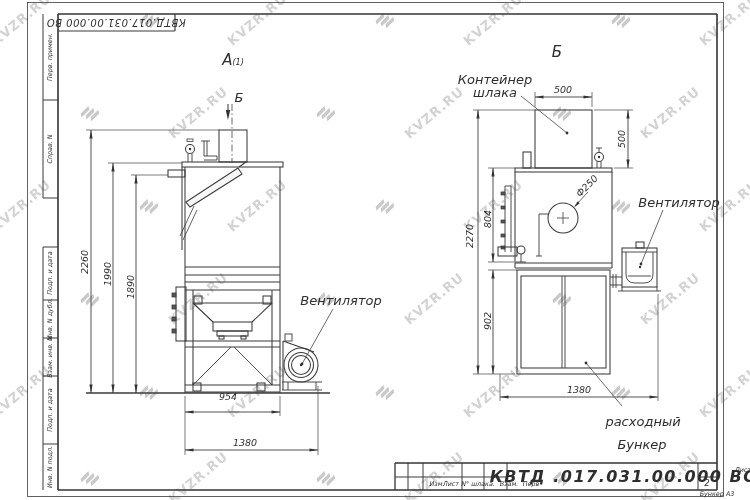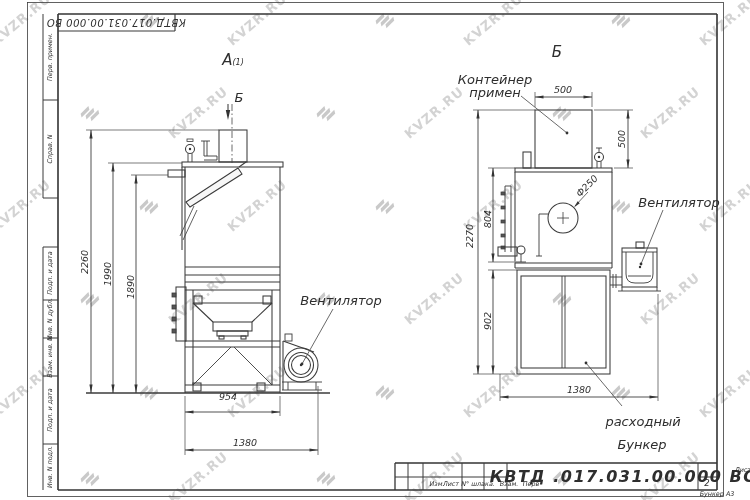--- a/index.html
+++ b/index.html
@@ -415,21 +415,21 @@
     <div class="t" style="left:239px;top:97px;font-size:13px;">Б</div>
     <div class="t dim r90" style="left:85px;top:262px;">2260</div>
     <div class="t dim r90" style="left:108px;top:274px;">1990</div>
     <div class="t dim r90" style="left:131px;top:287px;">1890</div>
     <div class="t dim" style="left:228px;top:397px;">954</div>
     <div class="t dim" style="left:245px;top:443px;">1380</div>
     <div class="t lbl" style="left:341px;top:300px;">Вентилятор</div>
 
     <div class="t viewlbl" style="left:557px;top:52px;">Б</div>
     <div class="t lbl" style="left:495px;top:79px;">Контейнер</div>
-    <div class="t lbl" style="left:495px;top:92px;">примен</div>
+    <div class="t lbl" style="left:495px;top:92px;">шлака</div>
     <div class="t dim" style="left:563px;top:90px;">500</div>
     <div class="t dim r90" style="left:622px;top:139px;">500</div>
     <div class="t dim r90" style="left:470px;top:236px;">2270</div>
     <div class="t dim r90" style="left:488px;top:219px;">804</div>
     <div class="t dim r90" style="left:488px;top:321px;">902</div>
     <div class="t dim r45" style="left:587px;top:186px;">Ф250</div>
     <div class="t dim" style="left:579px;top:390px;">1380</div>
     <div class="t lbl" style="left:679px;top:202px;">Вентилятор</div>
     <div class="t lbl" style="left:642px;top:408px;margin-top:36px;">Бункер</div>
     <div class="t lbl" style="left:643px;top:421px;">расходный</div>

